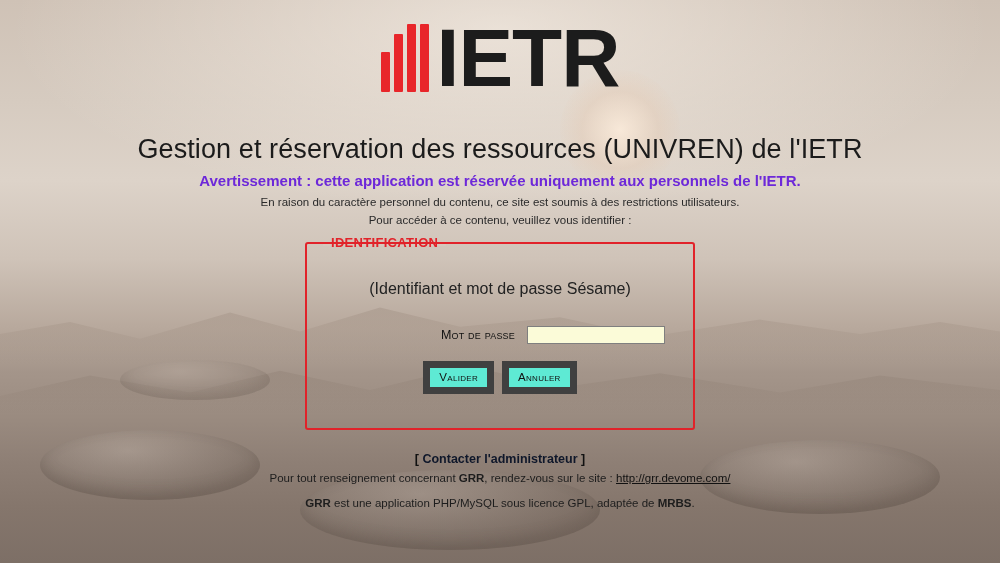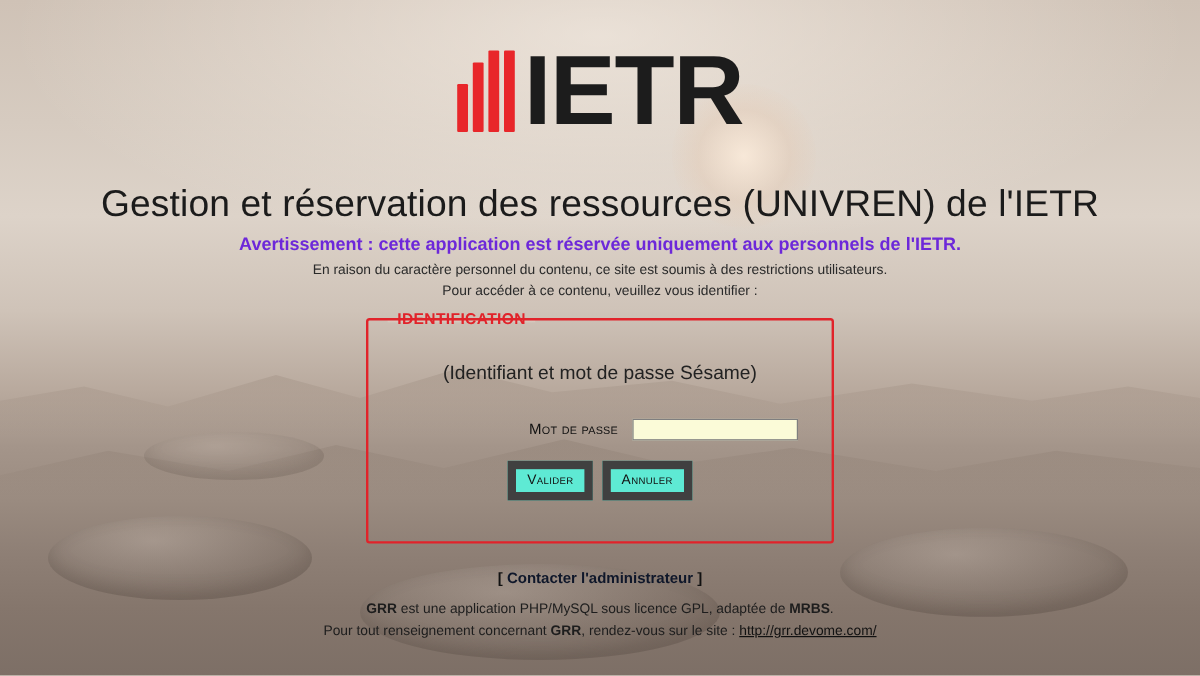--- a/index.html
+++ b/index.html
@@ -76,21 +76,20 @@
   .c1 { left: 40px;  top: 430px; width: 220px; height: 70px; }
   .c2 { left: 300px; top: 470px; width: 300px; height: 80px; }
   .c3 { left: 700px; top: 440px; width: 240px; height: 74px; }
   .c4 { left: 120px; top: 360px; width: 150px; height: 40px; opacity:.6; }
 
   
   .content {
     position: relative;
     z-index: 5;
     text-align: center;
-    padding-top: 18px;
   }
 
   
   .logo {
     display: inline-flex;
     align-items: center;
     justify-content: center;
     height: 92px;
     margin-top: 12px;
     user-select: none;
@@ -116,21 +115,21 @@
     font-family: "Liberation Sans", sans-serif;
     font-weight: bold;
     font-size: 82px;
     letter-spacing: -1px;
     color: #1c1c1c;
     line-height: 82px;
   }
 
   
   .main-title {
-    font-size: 31px;
+    font-size: 27px;
     color: #1b1b1b;
     margin: 30px 0 0 0;
     font-weight: normal;
     letter-spacing: .1px;
   }
   .warning {
     color: #6d28d9;
     font-weight: bold;
     font-size: 15px;
     margin-top: 7px;
@@ -300,22 +299,22 @@
           <button class="btn" type="button">Annuler</button>
         </div>
       </form>
     </div>
 
     
     <div class="admin-link">
       <span>[ </span><a href="#">Contacter l'administrateur</a><span> ]</span>
     </div>
 
+    <div class="foot second">
+      <span>Pour tout renseignement concernant </span><b>GRR</b><span>, rendez-vous sur le site : </span><a href="#">http://grr.devome.com/</a>
+    </div>
+
     <div class="foot">
       <b>GRR</b><span> est une application PHP/MySQL sous licence GPL, adaptée de </span><b>MRBS</b><span>.</span>
     </div>
 
-    <div class="foot second">
-      <span>Pour tout renseignement concernant </span><b>GRR</b><span>, rendez-vous sur le site : </span><a href="#">http://grr.devome.com/</a>
-    </div>
-
   </div>
 </div>
 
 </body></html>

